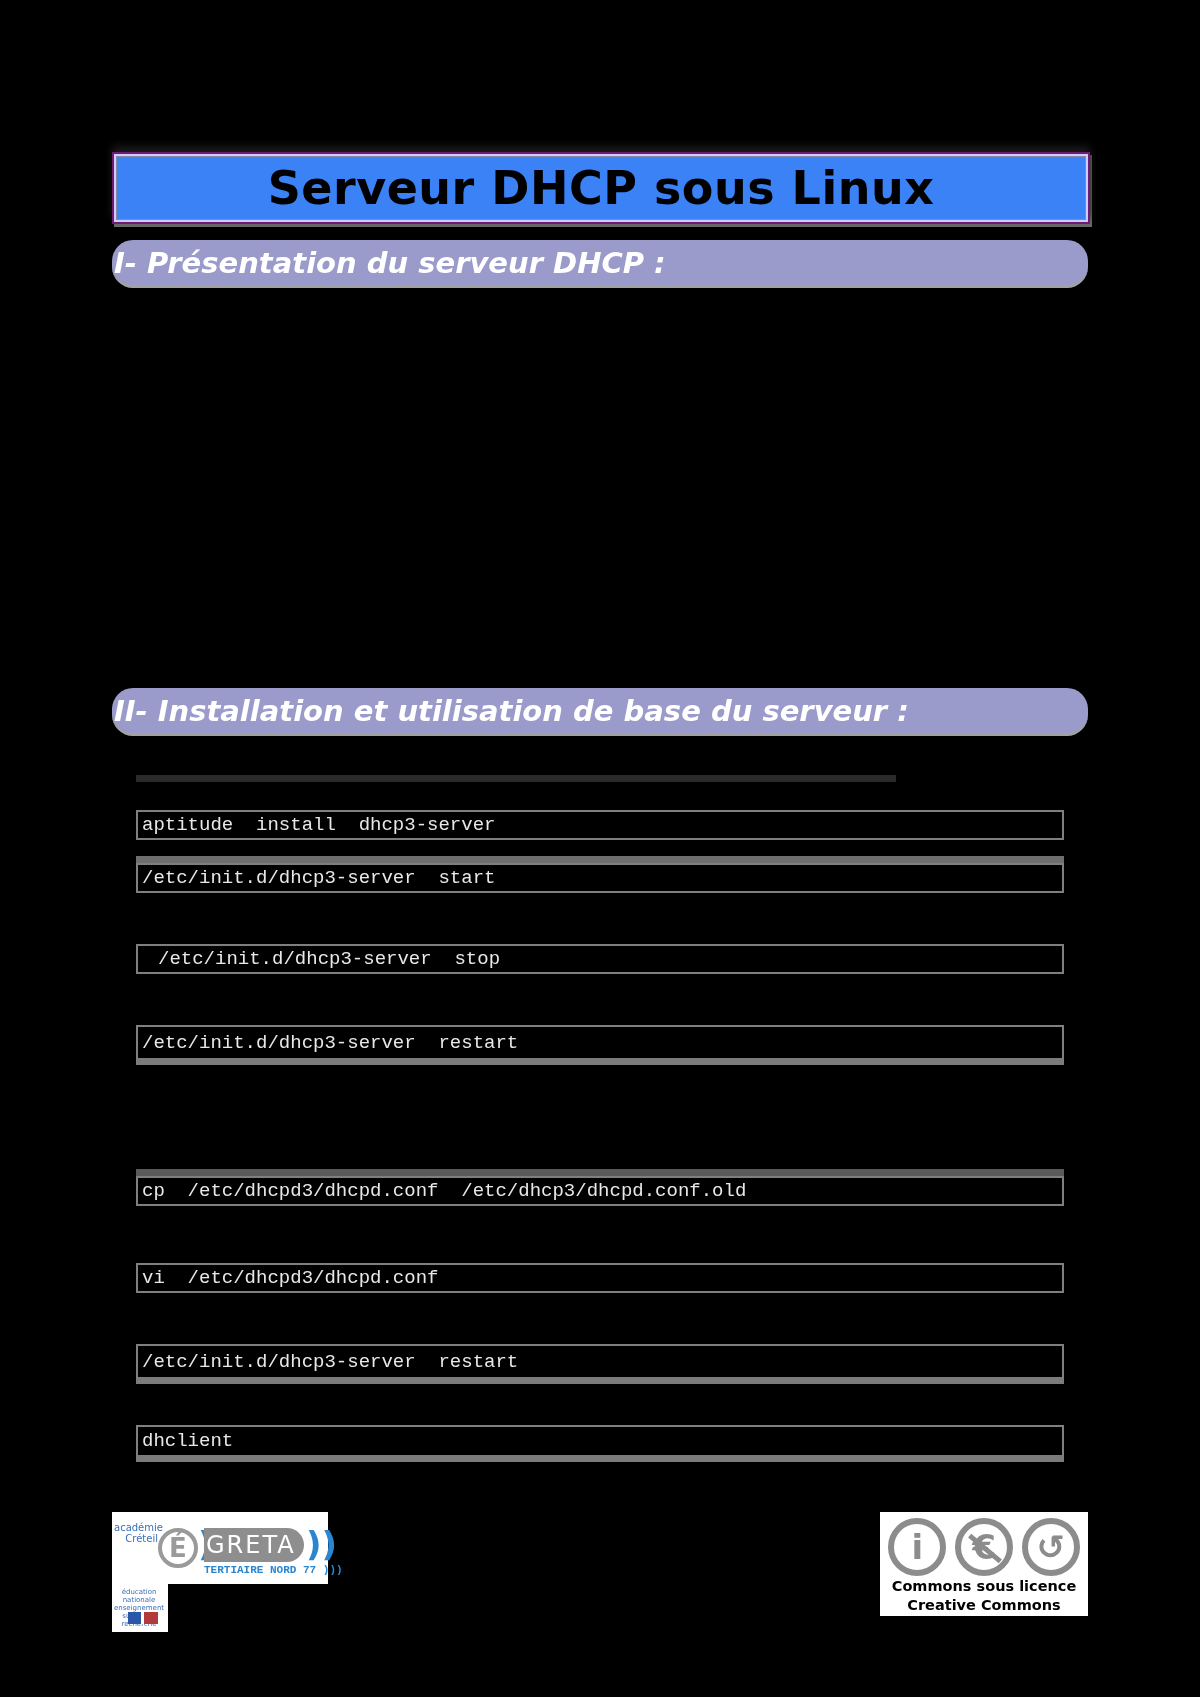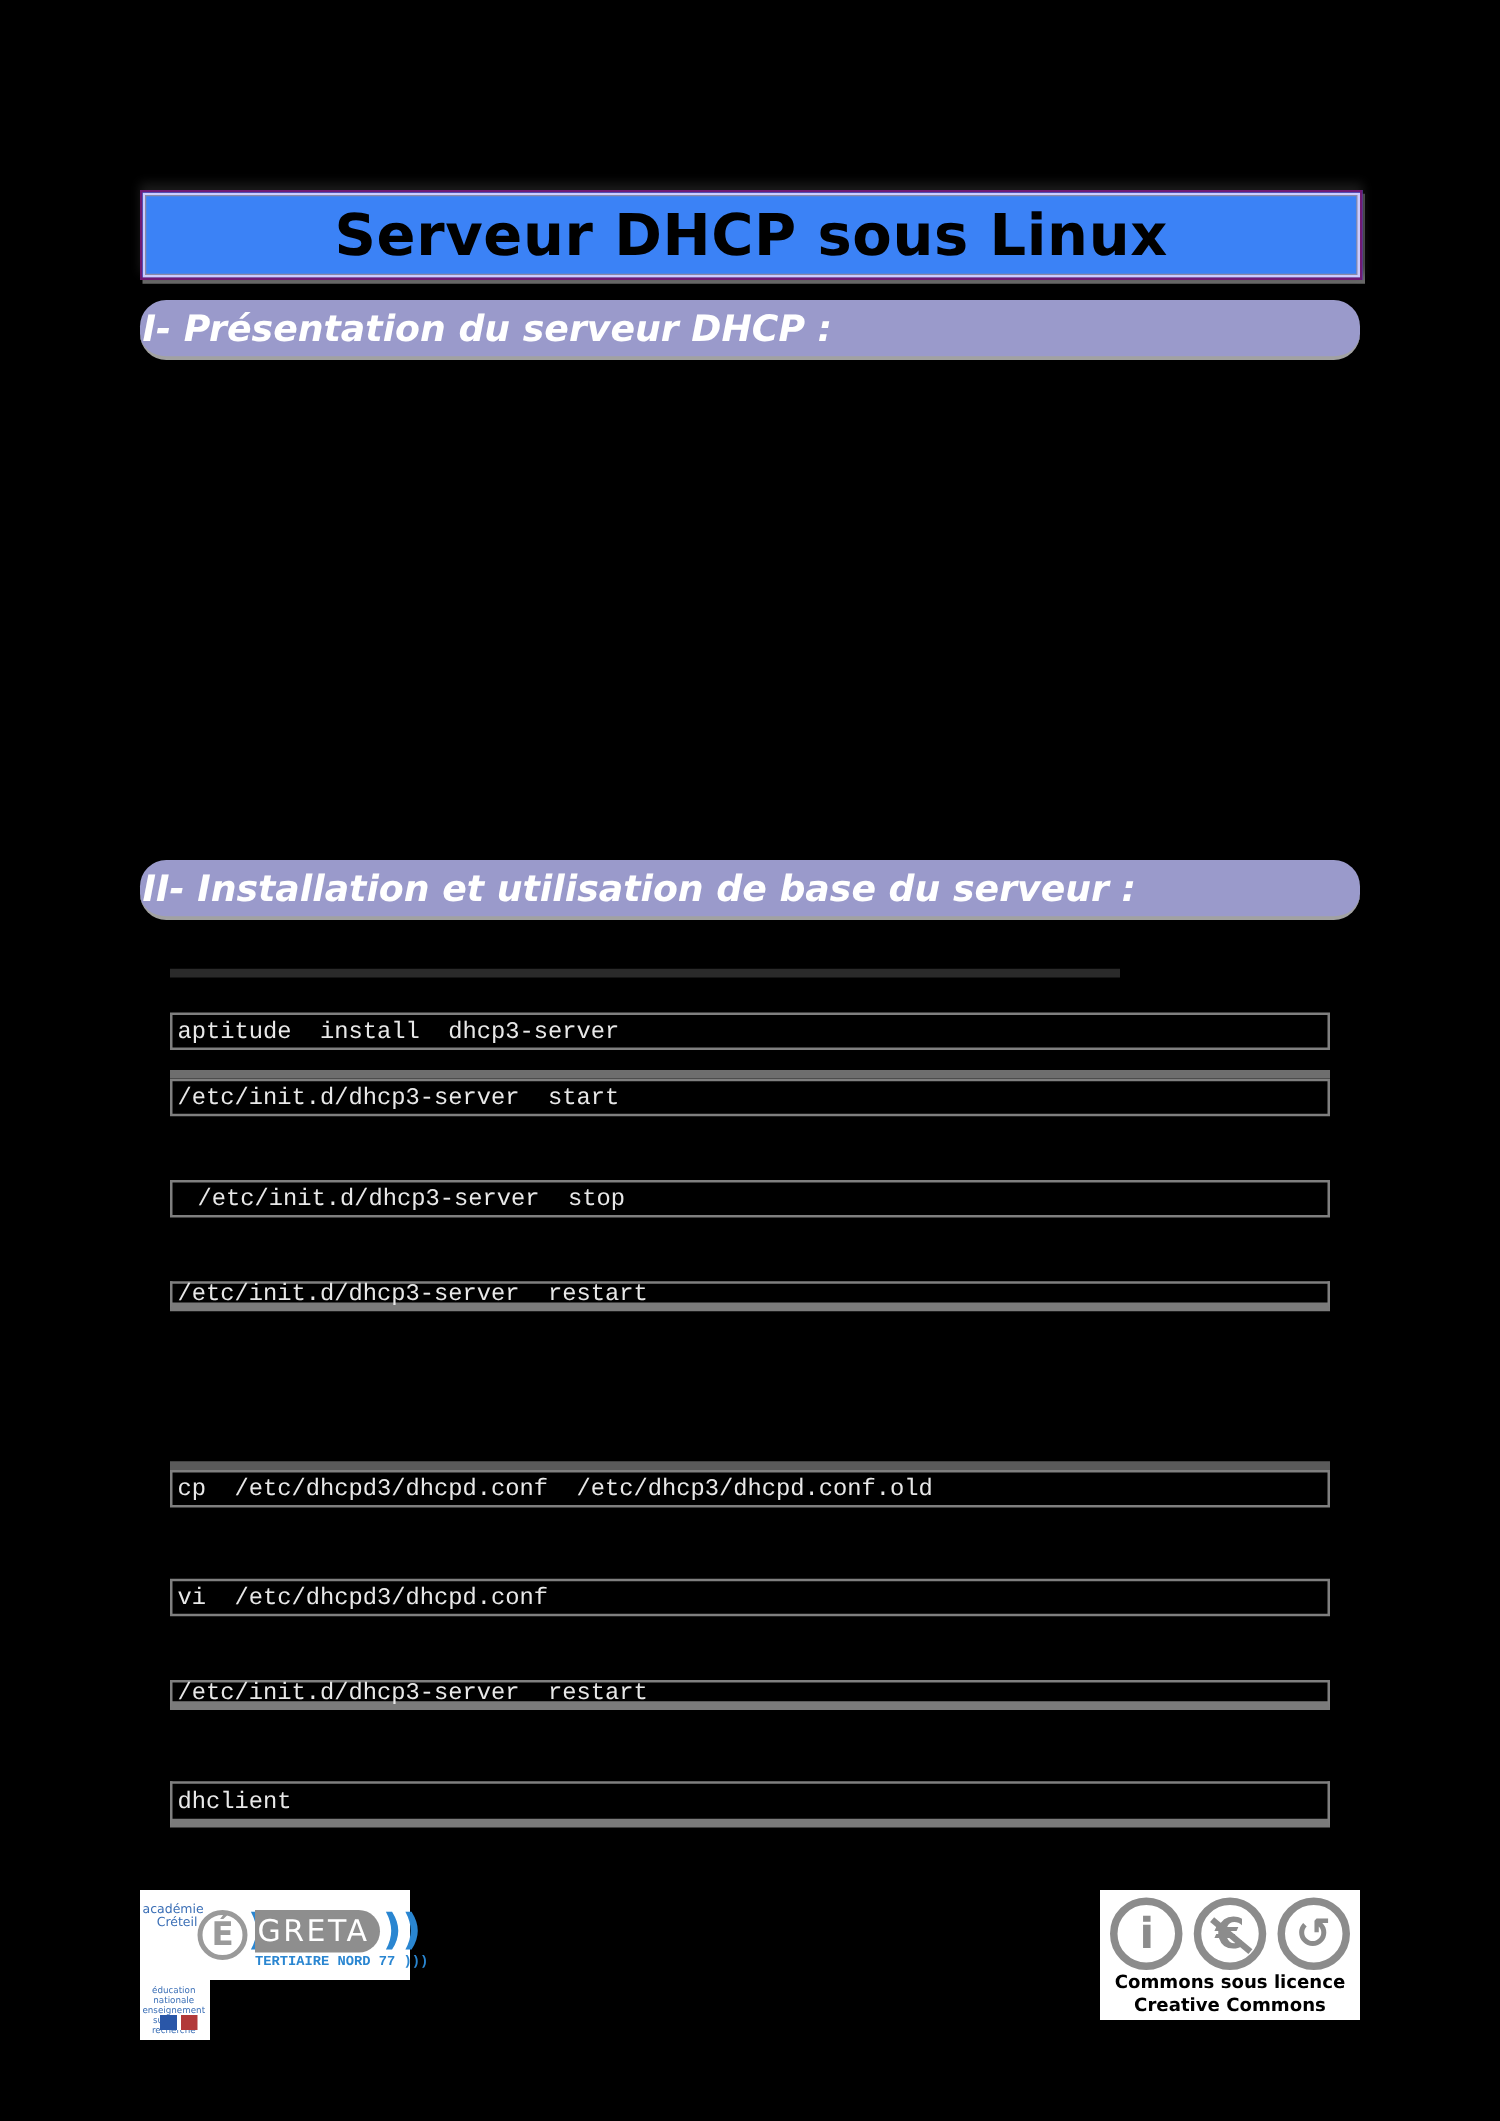--- a/index.html
+++ b/index.html
@@ -11,21 +11,21 @@
                display:flex; align-items:center; justify-content:center; }
   .title-box span { font-size:46px; font-weight:bold; color:#000; letter-spacing:0.5px; }
   .section-header { position:absolute; left:112px; width:976px; height:48px;
                     background:#9a9acb; border-bottom:3px solid #a2a2a2; box-sizing:border-box;
                     display:flex; align-items:center;border-radius:21px; }
   .section-header span { color:#fff; font-size:29px; font-style:italic; font-weight:bold;
                          white-space:nowrap; margin-left:2px; }
   .cmd-box { position:absolute; left:136px; width:928px; height:30px; box-sizing:border-box;
              border:2px solid #7f7f7f; background:#000;
              display:flex; align-items:center; padding-left:4px; }
-  .cmd-box.thick { border-bottom:7px solid #7b7b7b; height:24px; }
+  .cmd-box.thick { border-bottom:7px solid #7b7b7b; height:40px; }
   .cmd-box span { font-family:"Liberation Mono", monospace; font-size:19px; color:#e8e8e8; white-space:pre; }
   .hidden-strip { position:absolute; left:136px; height:7px; background:#2a2a2a; }
   .logo-greta { position:absolute; left:112px; top:1512px; width:216px; height:72px; background:#fff; }
   .logo-greta-tail { position:absolute; left:112px; top:1584px; width:56px; height:48px; background:#fff; }
   .academie { position:absolute; left:2px; top:10px; width:44px; font-size:10px; color:#3b6fb6; text-align:right; line-height:11px; }
   .academie2 { position:absolute; left:0px; top:4px; width:54px; font-size:7px; color:#3b6fb6; text-align:center; line-height:8px; }
   .e-circle { position:absolute; left:46px; top:16px; width:40px; height:40px; border-radius:50%; border:4px solid #9a9a9a; box-sizing:border-box;
               display:flex; align-items:center; justify-content:center; font-size:26px; font-weight:bold; color:#9a9a9a; }
   .greta-pill { position:absolute; left:92px; top:16px; width:100px; height:34px; border-radius:0 17px 17px 0; background:#8e8e8e;
                 display:flex; align-items:center; padding-left:2px; box-sizing:border-box; color:#fff; font-size:24px; letter-spacing:2px; }

